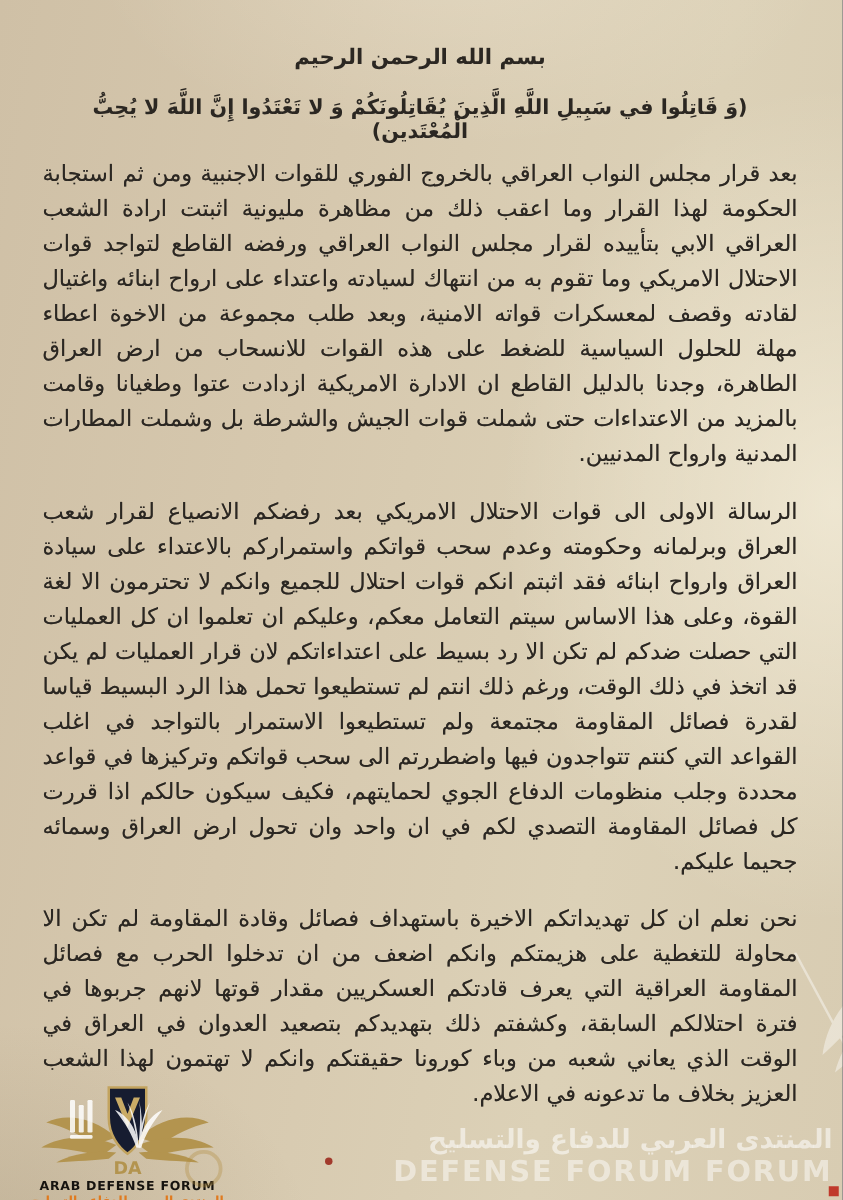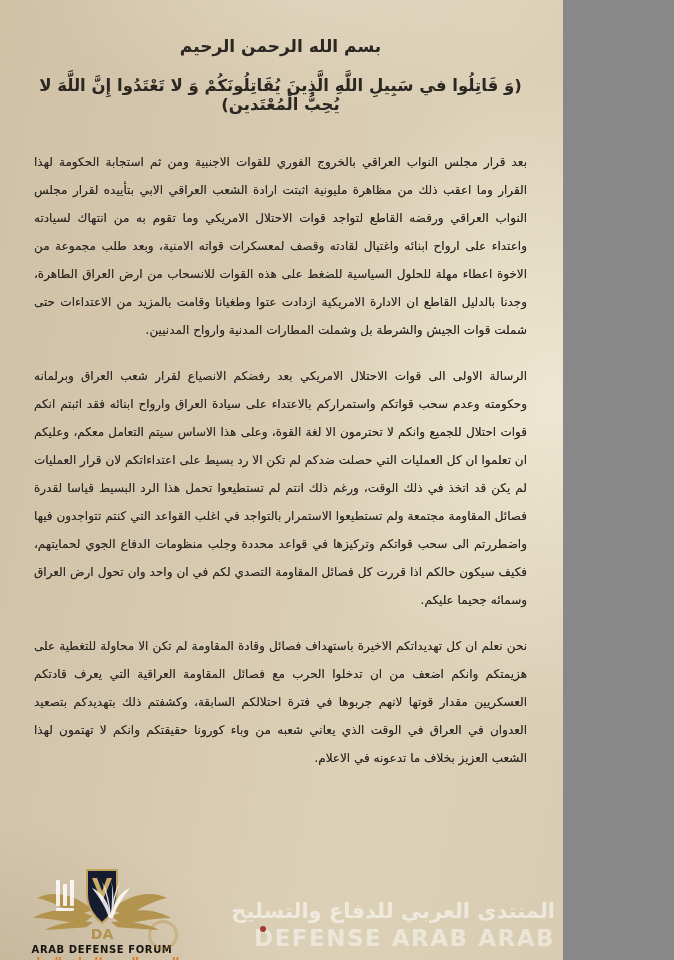--- a/index.html
+++ b/index.html
@@ -1,36 +1,36 @@
 <!DOCTYPE html>
 <html lang="ar"><head>
 <meta charset="utf-8">
 <style>
   html,body{margin:0;padding:0;background:#888;}
   .page{
-    position:relative;width:563px;height:960px;overflow:hidden;
+    position:relative;width:674px;height:960px;overflow:hidden;
     font-family:"DejaVu Sans",sans-serif;
     background:
       radial-gradient(430px 540px at 99% 42%, rgba(255,250,233,.55), rgba(255,250,233,0) 62%),
       radial-gradient(420px 300px at 0% 104%, rgba(110,92,62,.16), rgba(110,92,62,0) 60%),
       radial-gradient(500px 260px at 55% -4%, rgba(255,250,235,.25), rgba(255,250,235,0) 60%),
       linear-gradient(100deg,#cfc0a6 0%,#d6c8ae 35%,#dcd1b7 70%,#d8ccb2 100%);
   }
   .content{
     position:absolute;top:26px;right:36px;left:34px;
     direction:rtl;color:#2b2722;
   }
   .basmala{
     text-align:center;font-size:17px;font-weight:bold;margin:10px 0 0 0;
   }
   .verse{
-    text-align:center;font-size:16.5px;font-weight:bold;margin:20px 0 34px 0;
+    text-align:center;font-size:16.5px;font-weight:bold;margin:20px 0 12px 0;
   }
   p.body{
-    font-size:12px;line-height:28px;margin:0 0 18px 0;
+    font-size:18px;line-height:28px;margin:0 0 18px 0;
     text-align:justify;font-weight:normal;
     text-shadow:0 0 .4px rgba(43,39,34,.55);
   }
   
   .wing-wm{
     position:absolute;left:618px;top:762px;width:110px;height:150px;
     opacity:.42;pointer-events:none;
   }
   .forum-wm{
     position:absolute;right:8px;top:900px;text-align:right;direction:rtl;
@@ -91,21 +91,21 @@
       <path d="M108,30 C78,48 56,70 50,96 C68,82 92,58 108,30 Z"></path>
       <path d="M108,58 C84,74 66,92 60,110 C76,98 96,78 108,58 Z"></path>
       <path d="M108,86 C90,98 76,110 70,122 C84,112 100,98 108,86 Z"></path>
     </g>
     <path d="M18,0 L98,148" stroke="#ffffff" stroke-width="2" fill="none"></path>
     <path d="M108,112 L62,150" stroke="#ffffff" stroke-width="2" fill="none"></path>
   </svg>
 
   <div class="forum-wm">
     <div class="wm-ar">المنتدى العربي للدفاع والتسليح</div>
-    <div class="wm-en">DEFENSE ARAB ARAB</div>
+    <div class="wm-en">DEFENSE FORUM FORUM</div>
   </div>
 
   <div class="logo">
     <svg width="170" height="76" viewBox="0 0 170 76">
 
       <g fill="#b3944f">
         <path d="M76,44 C58,28 36,24 20,32 C34,35 48,42 58,50 Z"></path>
         <path d="M76,50 C56,42 32,42 16,52 C34,52 52,56 64,59 Z"></path>
         <path d="M76,56 C58,54 38,58 28,64 C44,63 60,62 70,61 Z"></path>
       </g>

